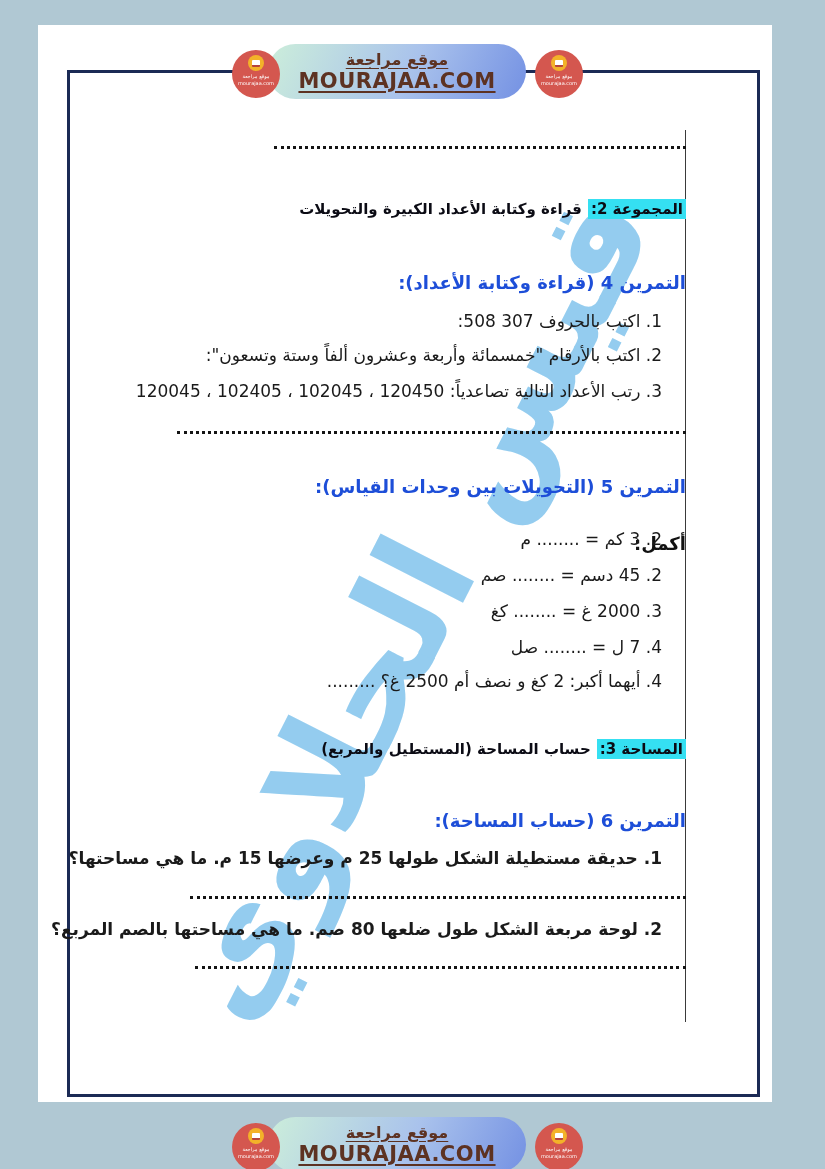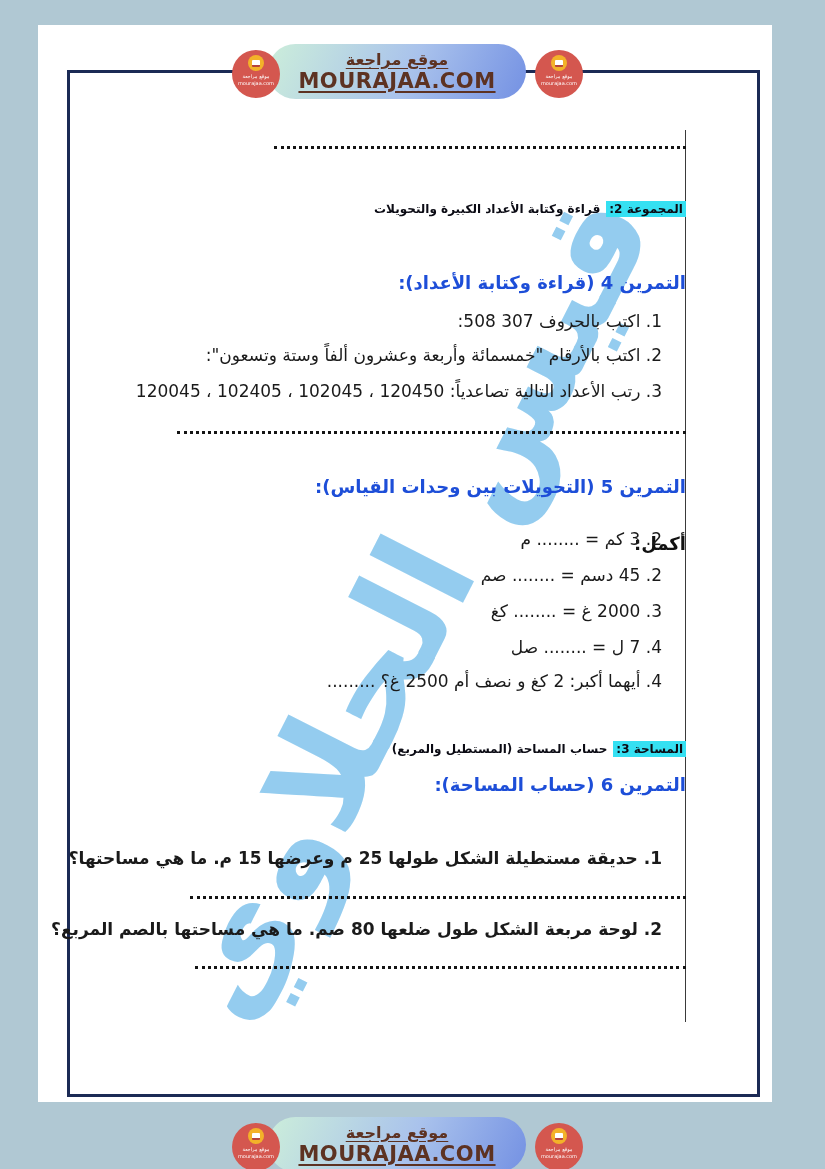--- a/index.html
+++ b/index.html
@@ -35,21 +35,21 @@
   }
   
   .line{
     position:absolute;right:139px;z-index:4;
     direction:rtl;white-space:nowrap;
     font-size:17px;color:#1a1a1a;line-height:26px;
   }
   .item{right:163px;text-align:center;}
   .ex-heading{font-weight:bold;color:#1d4ed8;font-size:18px;}
   .sub-heading{font-weight:bold;color:#111;font-size:18px;margin-top:41px;}
-  .group-heading{font-size:12px;font-weight:bold;color:#0b0b14;}
+  .group-heading{font-size:15px;font-weight:bold;color:#0b0b14;}
   .group-heading .hl{background:#35e0f2;padding:1px 3px;margin-left:6px;}
   .bold-item{font-weight:bold;}
   .dotted{
     position:absolute;right:139px;height:0;z-index:4;
     border-top:3px dotted #141414;
   }
   
   .banner{position:absolute;left:225px;width:370px;height:64px;z-index:6;margin-top:41px;}
   .pill{
     position:absolute;left:43px;top:2px;width:258px;height:55px;
@@ -110,21 +110,21 @@
 <div class="line item" style="top:526px">2. 3 كم = ........ م</div>
 <div class="line item" style="top:562px">2. 45 دسم = ........ صم</div>
 <div class="line item" style="top:598px">3. 2000 غ = ........ كغ</div>
 <div class="line item" style="top:634px">4. 7 ل = ........ صل</div>
 <div class="line item" style="top:668px">4. أيهما أكبر: 2 كغ و نصف أم 2500 غ؟ .........</div>
 
 <div class="line group-heading" style="top:736px">
   <span class="hl">المساحة 3:</span><span>حساب المساحة (المستطيل والمربع)</span>
 </div>
 
-<div class="line ex-heading" style="top:772px">التمرين 6 (حساب المساحة):</div>
+<div class="line ex-heading" style="top:808px">التمرين 6 (حساب المساحة):</div>
 <div class="line item bold-item" style="top:845px">1. حديقة مستطيلة الشكل طولها 25 م وعرضها 15 م. ما هي مساحتها؟</div>
 
 <div class="dotted" style="top:896px;width:496px"></div>
 
 <div class="line item bold-item" style="top:916px">2. لوحة مربعة الشكل طول ضلعها 80 صم. ما هي مساحتها بالصم المربع؟</div>
 
 <div class="dotted" style="top:966px;width:491px"></div>
 
 <div class="banner" style="top:1px">
   <div class="pill">

